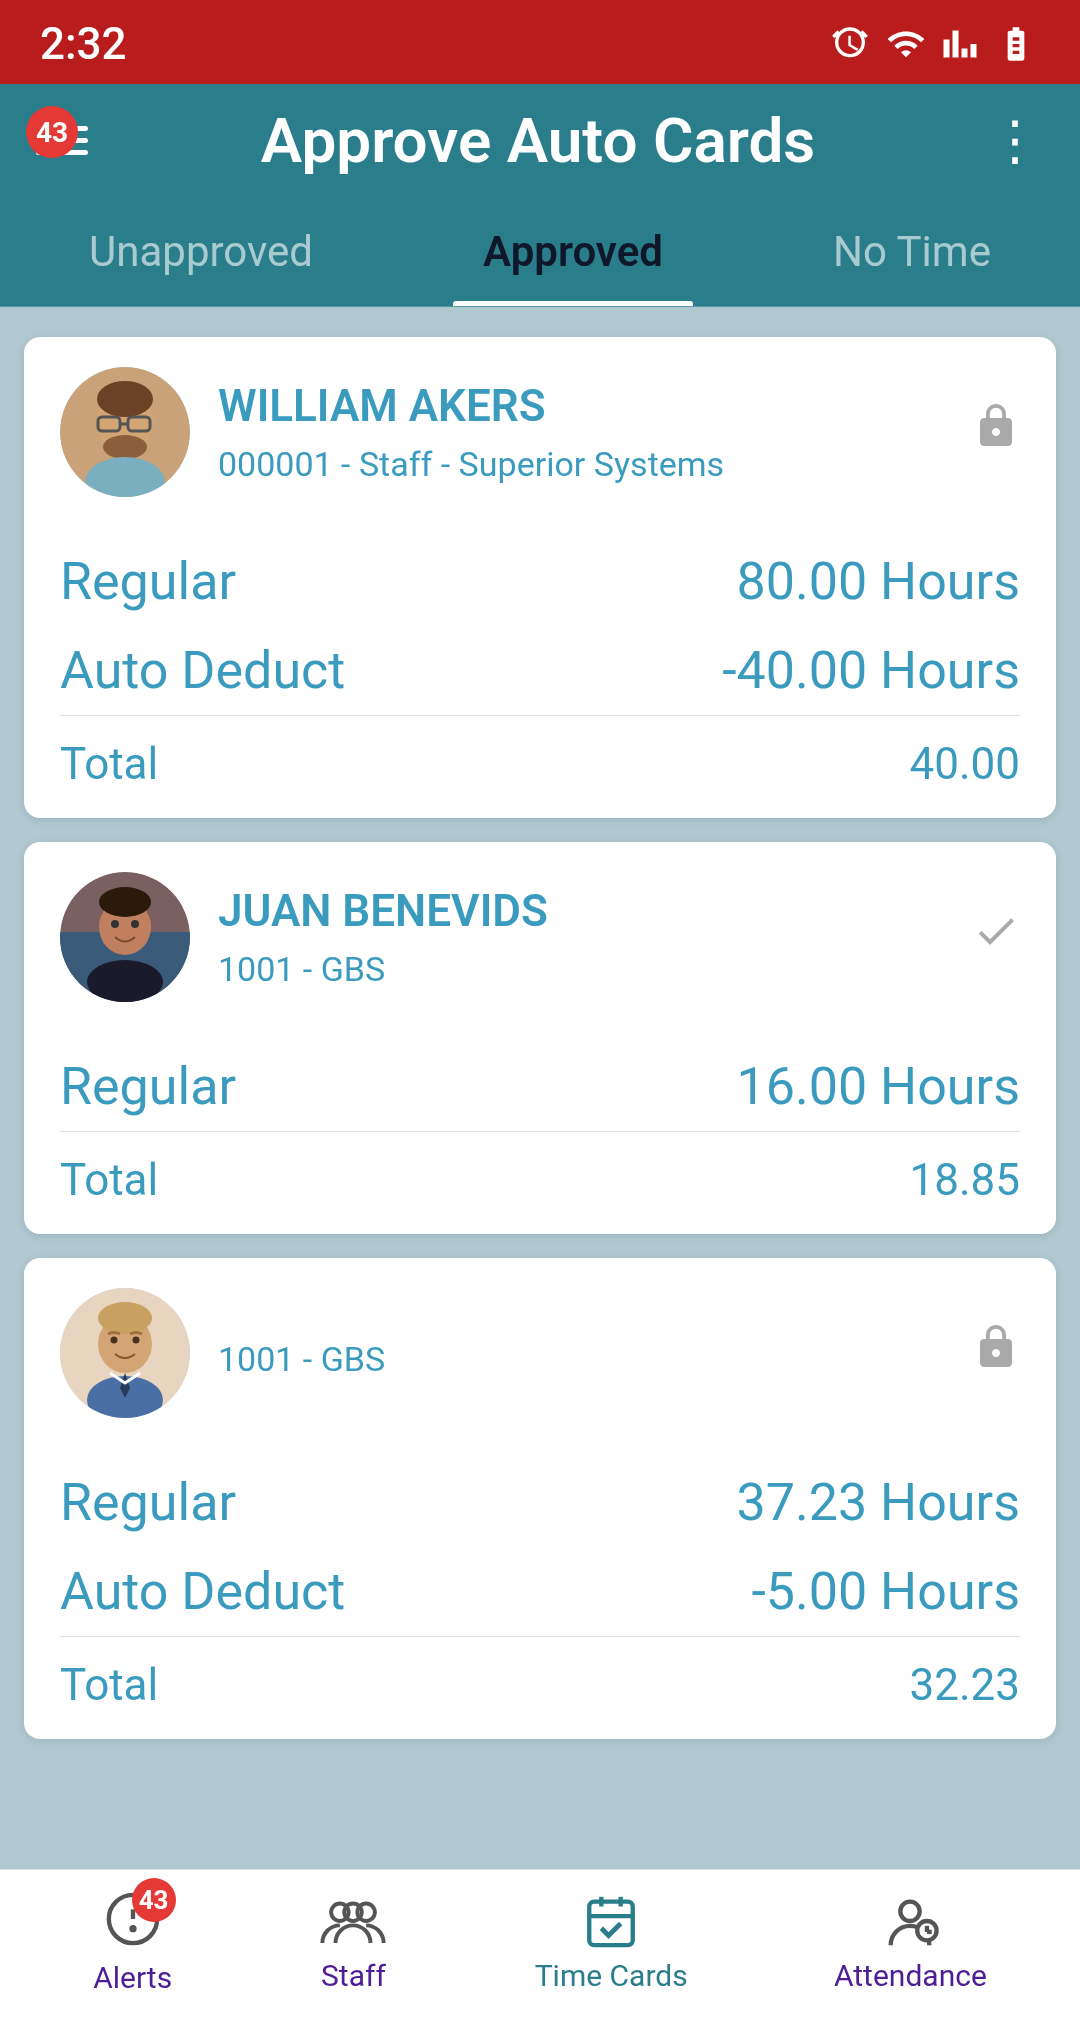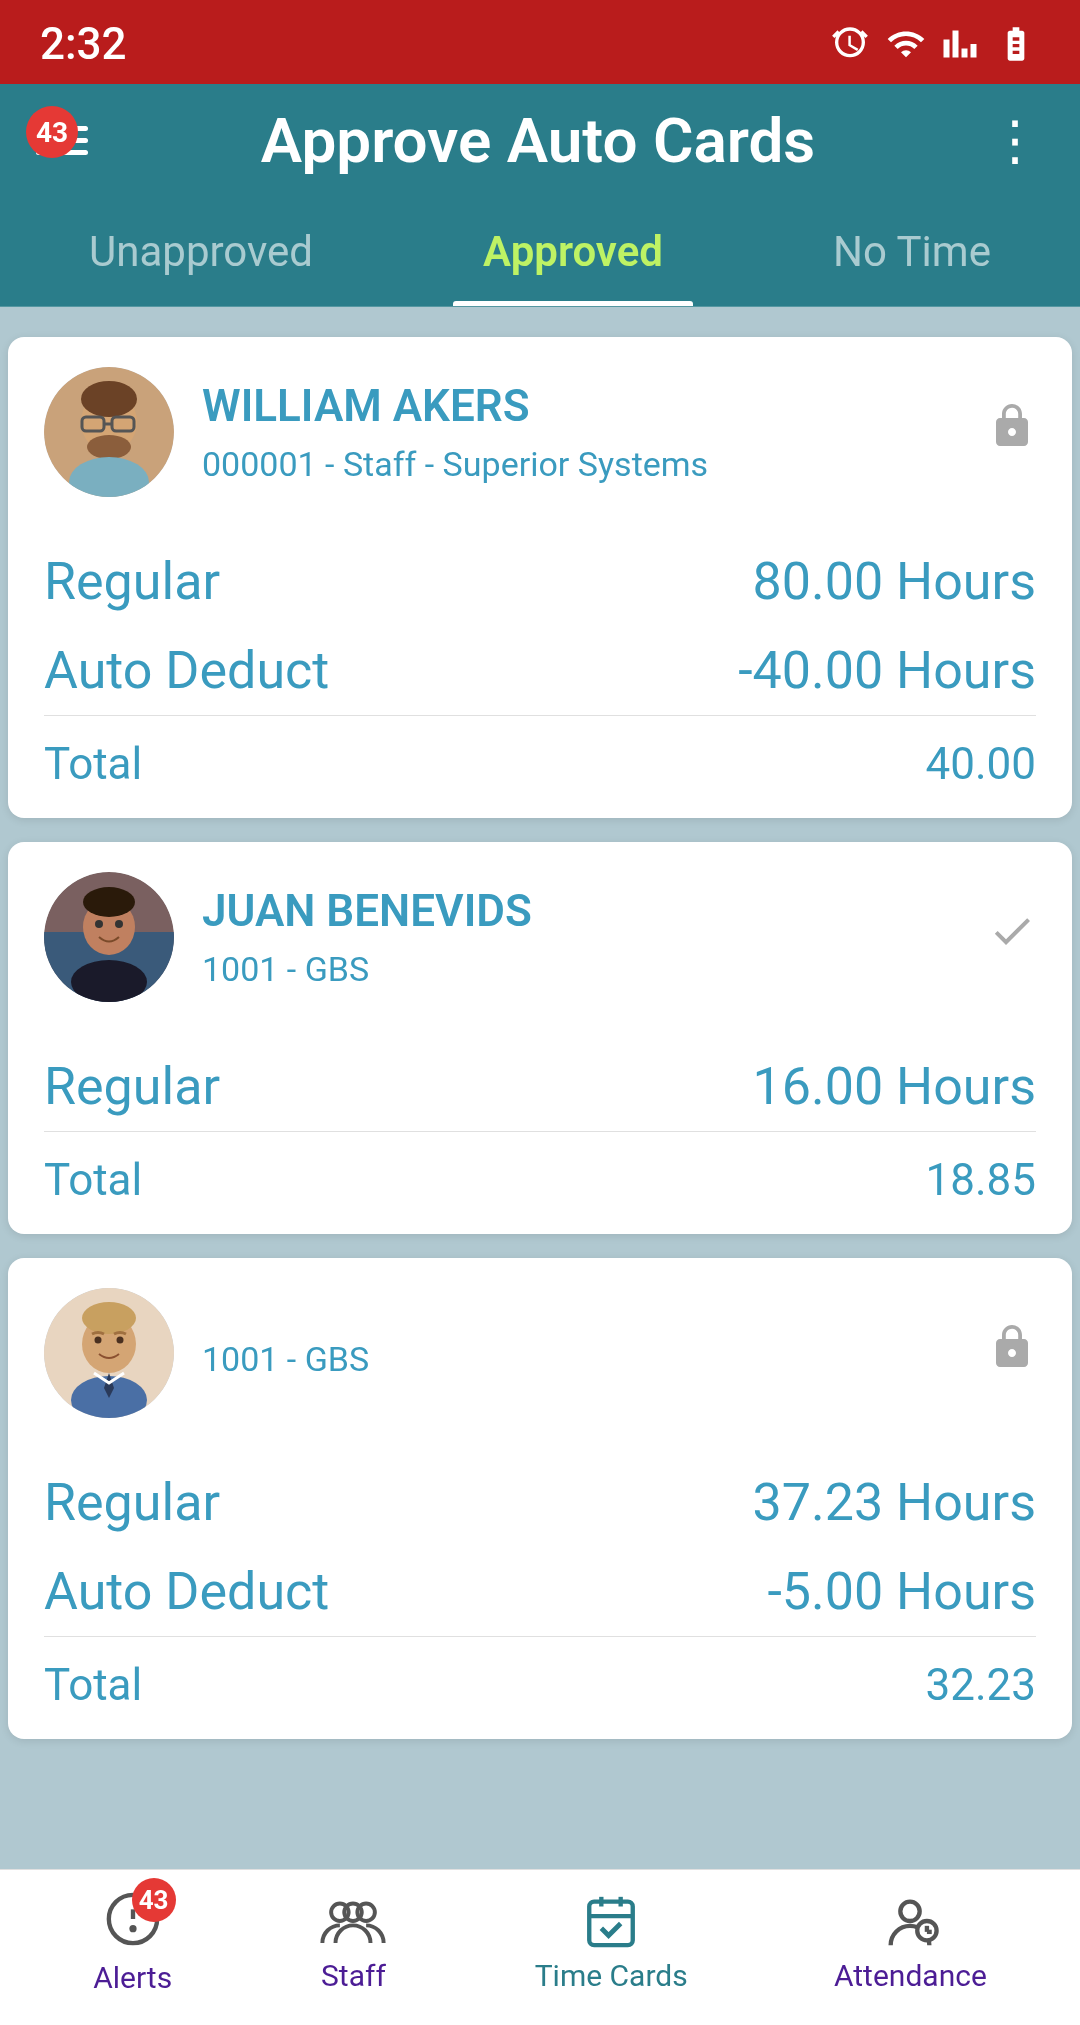--- a/index.html
+++ b/index.html
@@ -94,39 +94,39 @@
       gap: 32px;
     }
     .tab {
       color: rgba(255,255,255,0.6);
       font-size: 42px;
       padding: 22px 30px 30px;
       cursor: pointer;
       position: relative;
     }
     .tab.active {
-      color: #bef264;
+      color: #0f172a;
       font-weight: 600;
     }
     .tab.active::after {
       content: '';
       position: absolute;
       bottom: 0;
       left: 0;
       right: 0;
       height: 5px;
       background: white;
       border-radius: 3px 3px 0 0;
     }
 
     
     .content {
       flex: 1;
       background: #b0c8d0;
-      padding: 30px 8px;
+      padding: 30px 24px;
       display: flex;
       flex-direction: column;
       gap: 24px;
     }
 
     
     .employee-card {
       background: white;
       border-radius: 16px;
       overflow: hidden;

